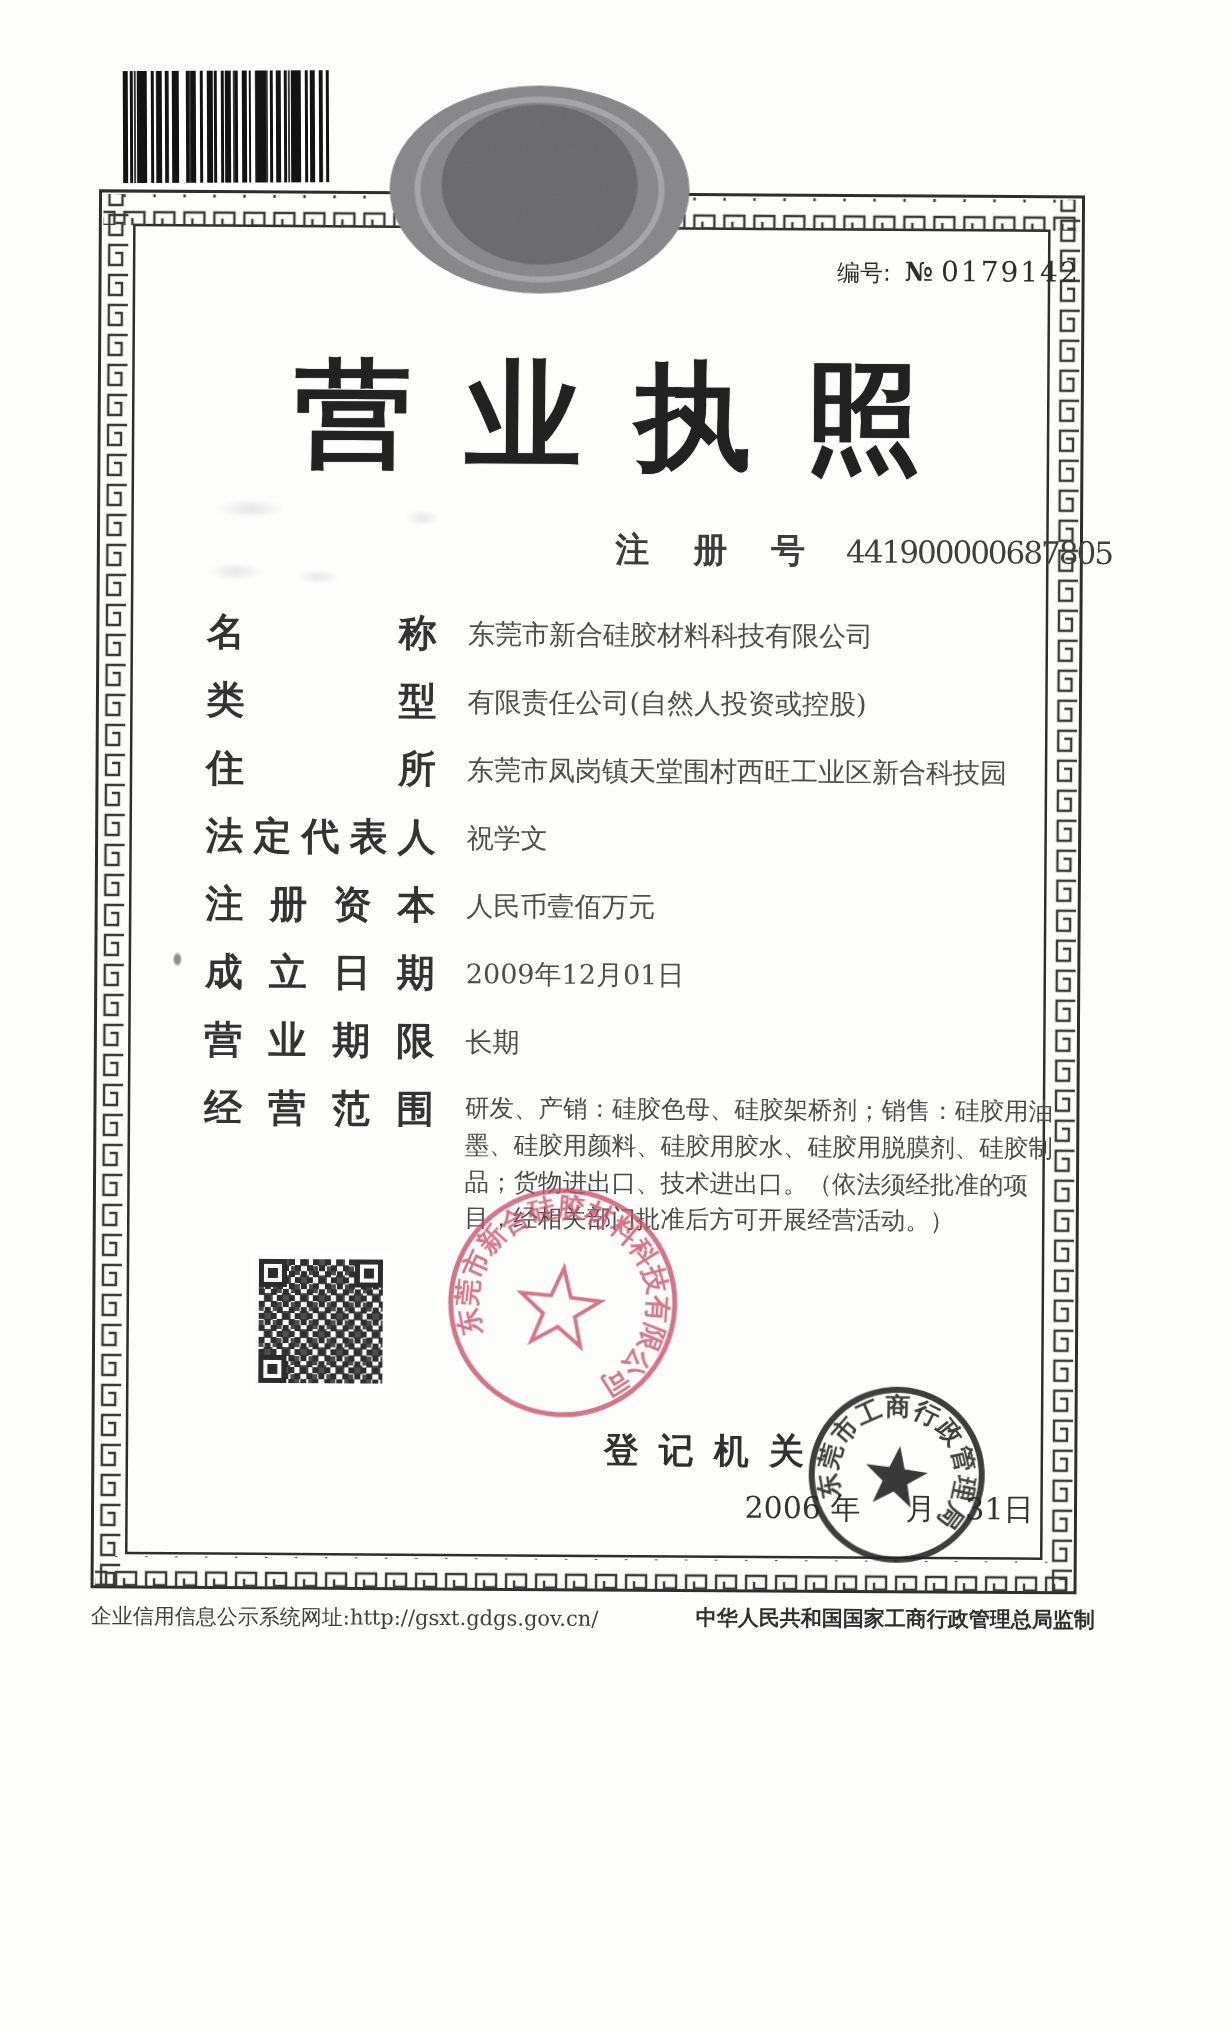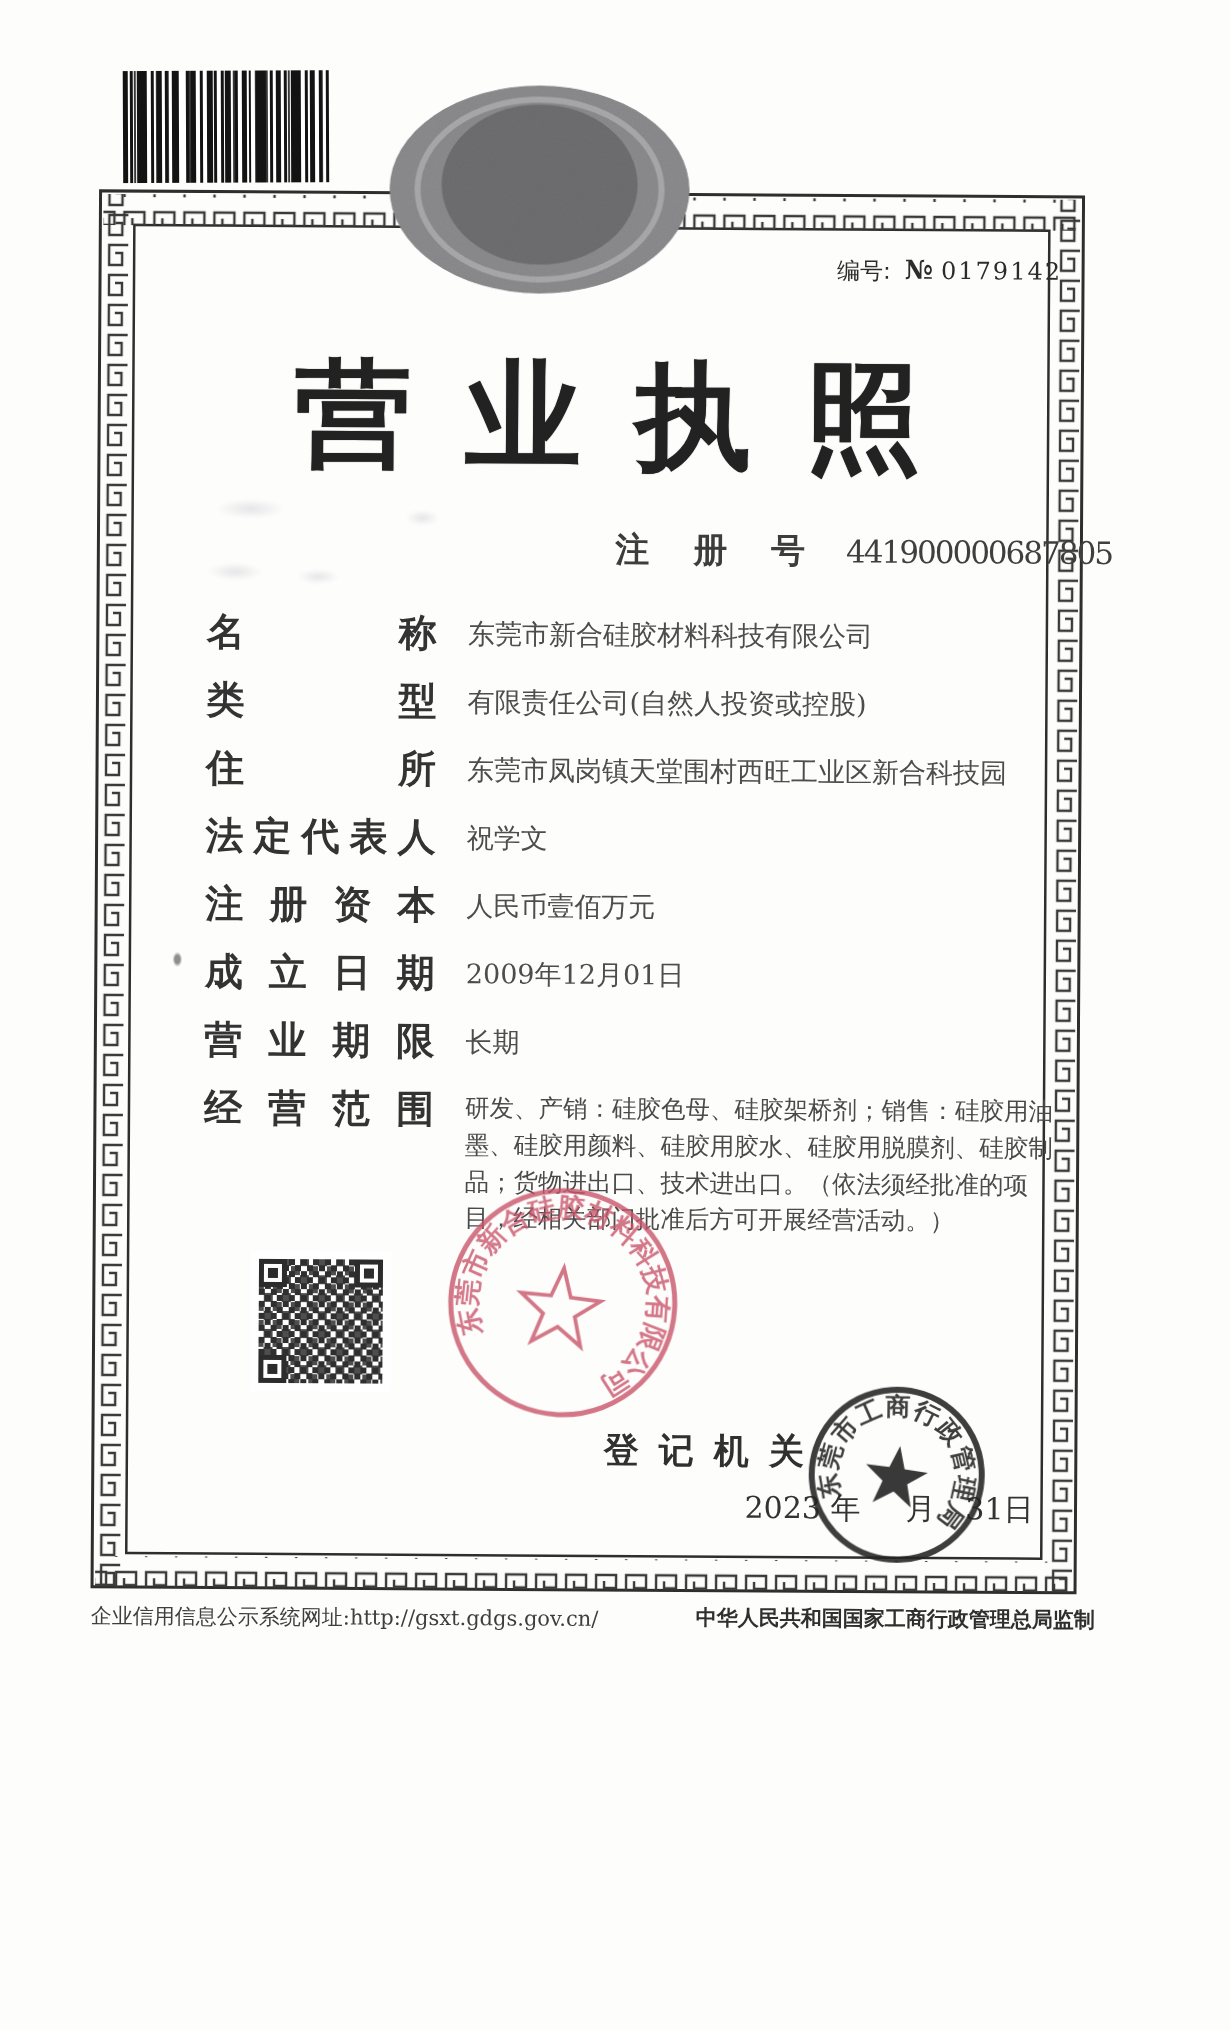--- a/index.html
+++ b/index.html
@@ -19,21 +19,21 @@
       repeating-linear-gradient(90deg,rgba(25,25,25,.85) 0 2px,transparent 2px 11px),
       repeating-linear-gradient(0deg,rgba(255,255,255,.25) 0 1px,transparent 1px 4px);
     filter:blur(.4px) contrast(1.05);}
 
   
   .emblem{position:absolute;left:385px;top:80px;filter:blur(.4px);}
 
   
   .serial{position:absolute;left:838px;top:250px;font-size:23px;color:#2c2c2c;white-space:nowrap;}
   .serial .no-mark{font-family:"DejaVu Serif",serif;font-weight:700;font-size:26px;margin:0 8px 0 14px;}
-  .serial .num{font-family:"DejaVu Serif",serif;letter-spacing:2px;font-size:24px;}
+  .serial .num{font-family:"DejaVu Serif",serif;letter-spacing:2px;font-size:28px;}
 
   
   .title{position:absolute;left:230px;top:336px;width:760px;text-align:center;
     font-size:116px;font-weight:700;letter-spacing:54px;text-indent:54px;color:#222;
     text-shadow:0 0 1px #555;white-space:nowrap;}
 
   
   .regline{position:absolute;left:618px;top:524px;white-space:nowrap;}
   .regline .rlabel{font-size:34px;font-weight:600;letter-spacing:16px;color:#3d3d3d;}
   .regline .rnum{font-family:"DejaVu Serif",serif;font-size:31px;letter-spacing:-2px;color:#3f3f3f;margin-left:20px;}
@@ -197,21 +197,21 @@
     <div class="qr">
       <div class="qr-body">
         <div class="finder f-tl"></div>
         <div class="finder f-tr"></div>
         <div class="finder f-bl"></div>
       </div>
     </div>
 
     <div class="registrar">登记机关</div>
     <div class="dateline">
-      <span>2023</span>
+      <span>2006</span>
       <span>年</span><span class="gap1"></span><span>月</span><span class="gap2"></span><span>31</span><span>日</span>
     </div>
 
     <svg class="black-stamp" width="210" height="210" viewBox="-105 -105 210 210">
       <g transform="rotate(18)" opacity="0.88">
         <circle r="85" fill="none" stroke="#242424" stroke-width="6"></circle>
         <path id="bsp" d="M -46 38.6 A 60 60 0 1 1 46 38.6" fill="none"></path>
         <text font-size="25" font-weight="700" fill="#242424">
           <textPath href="#bsp" textLength="262" lengthAdjust="spacing">东莞市工商行政管理局</textPath>
         </text>

